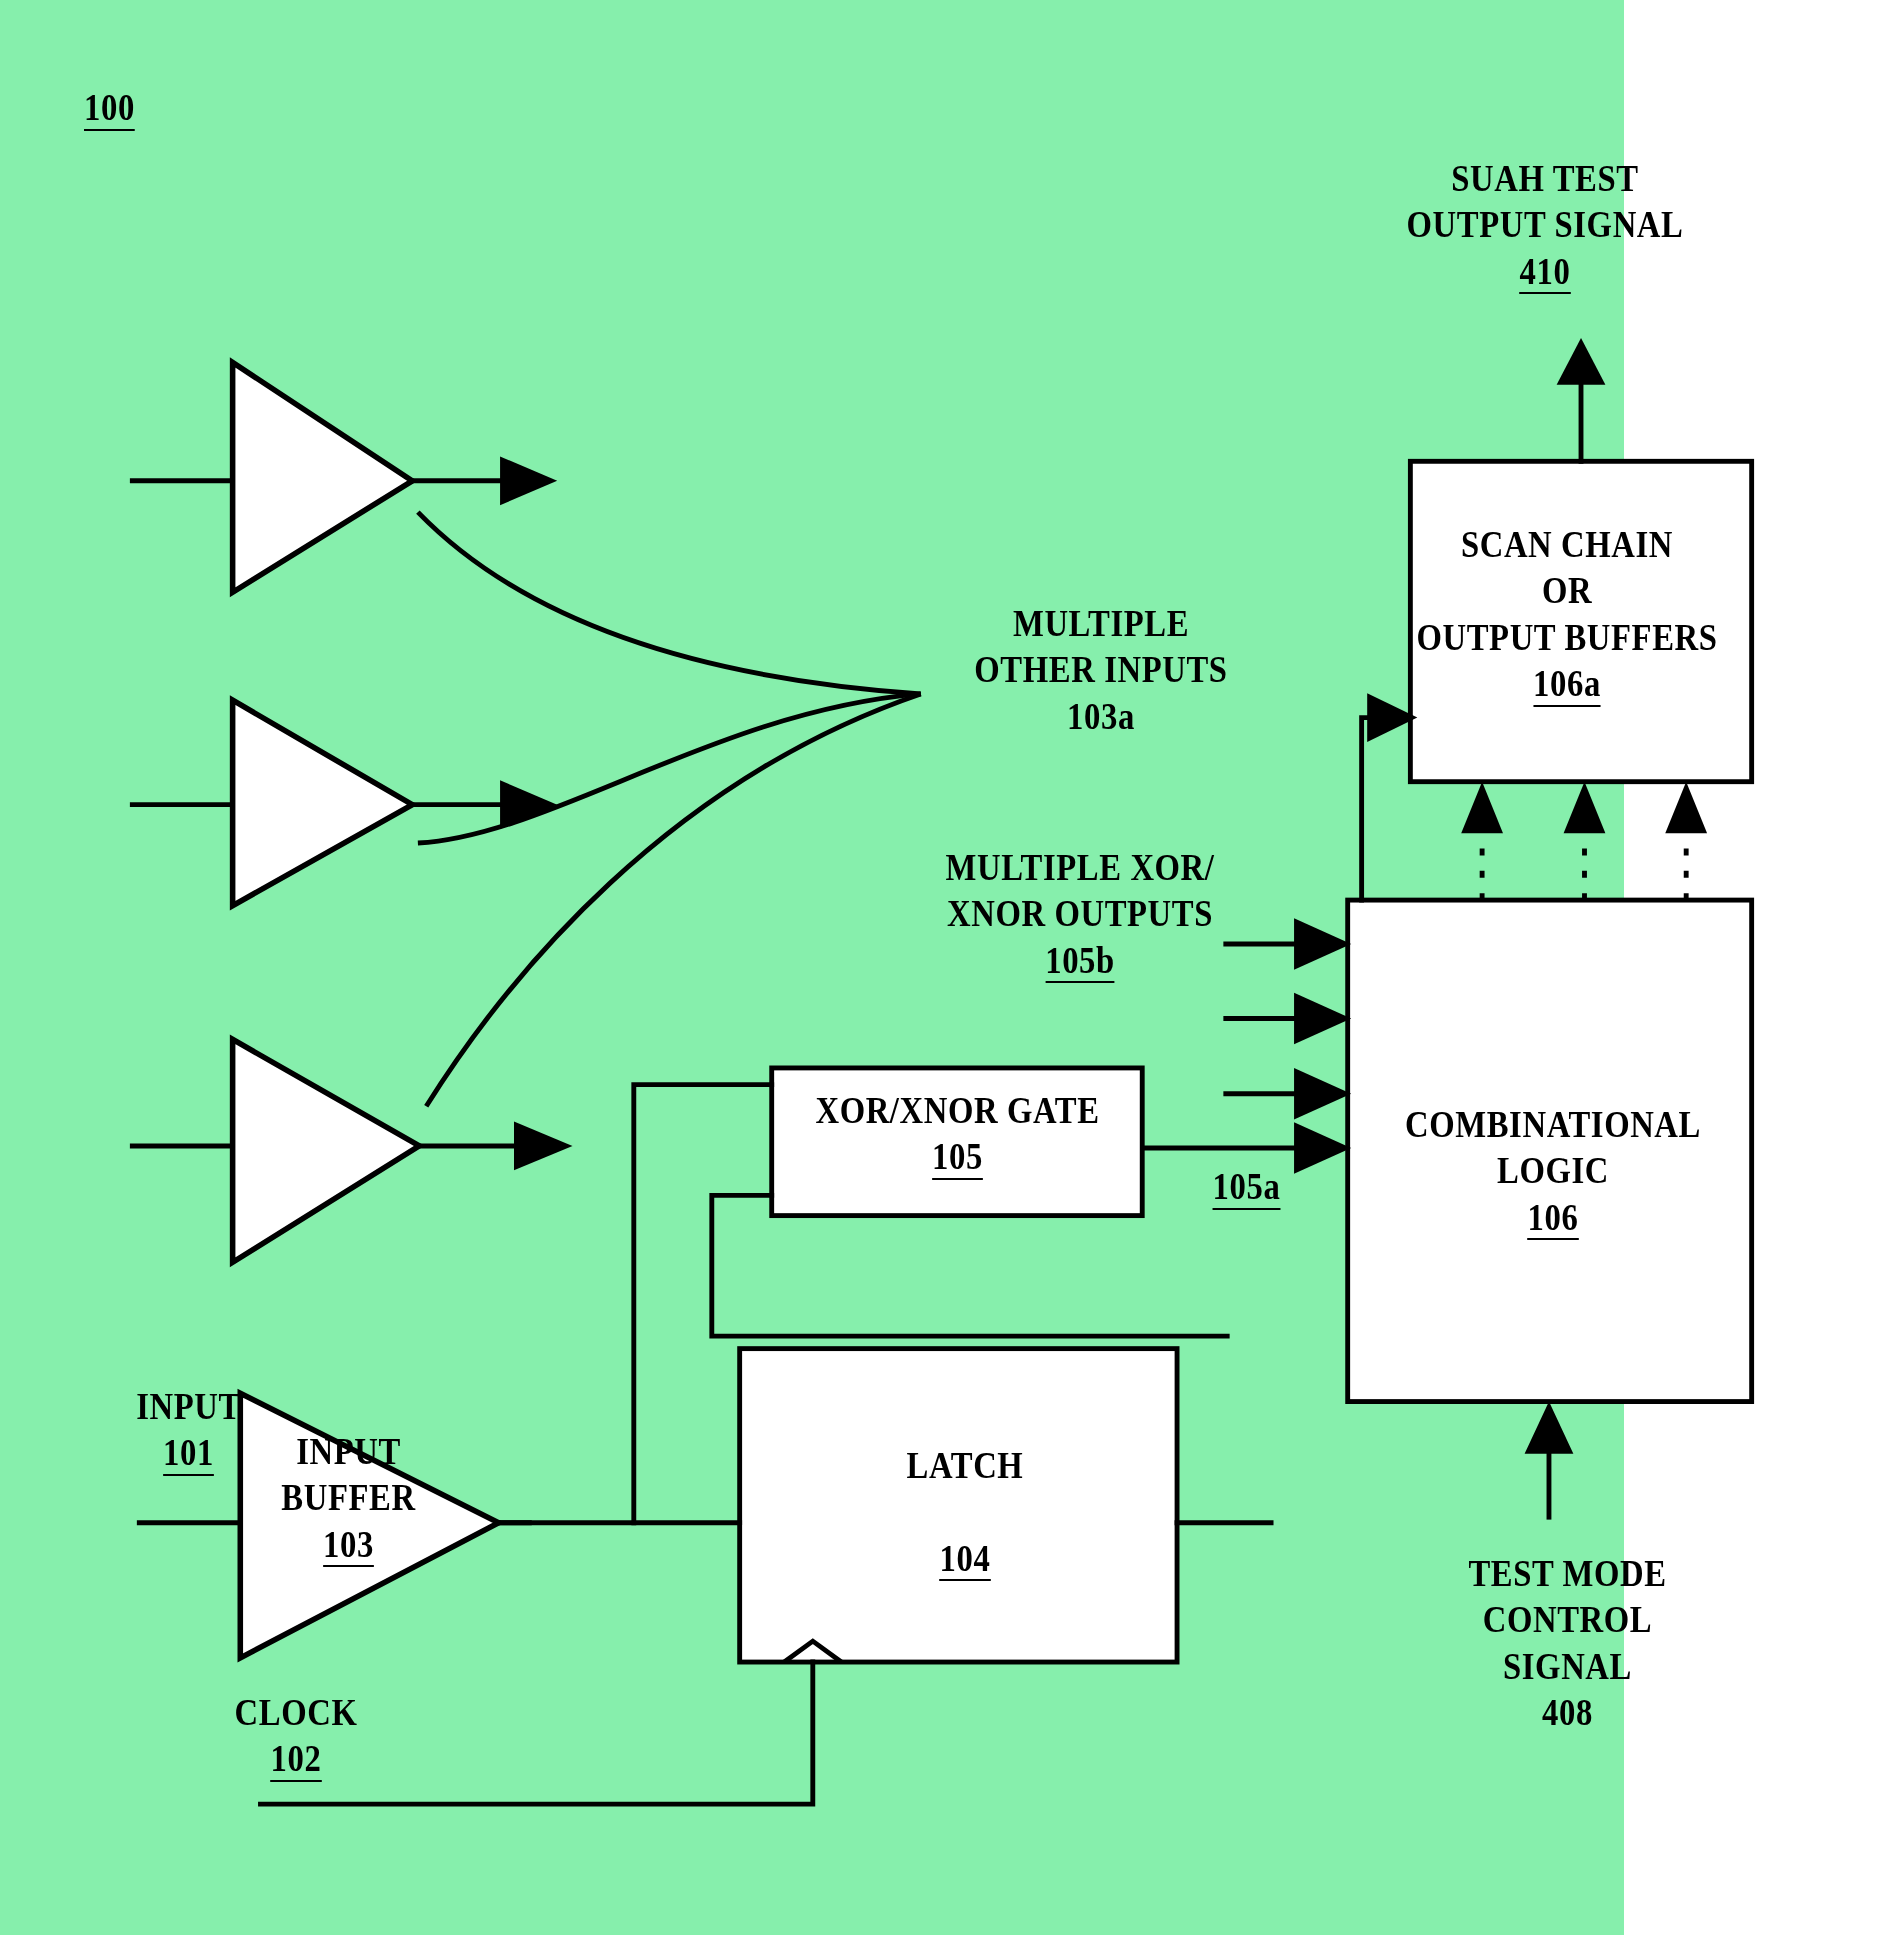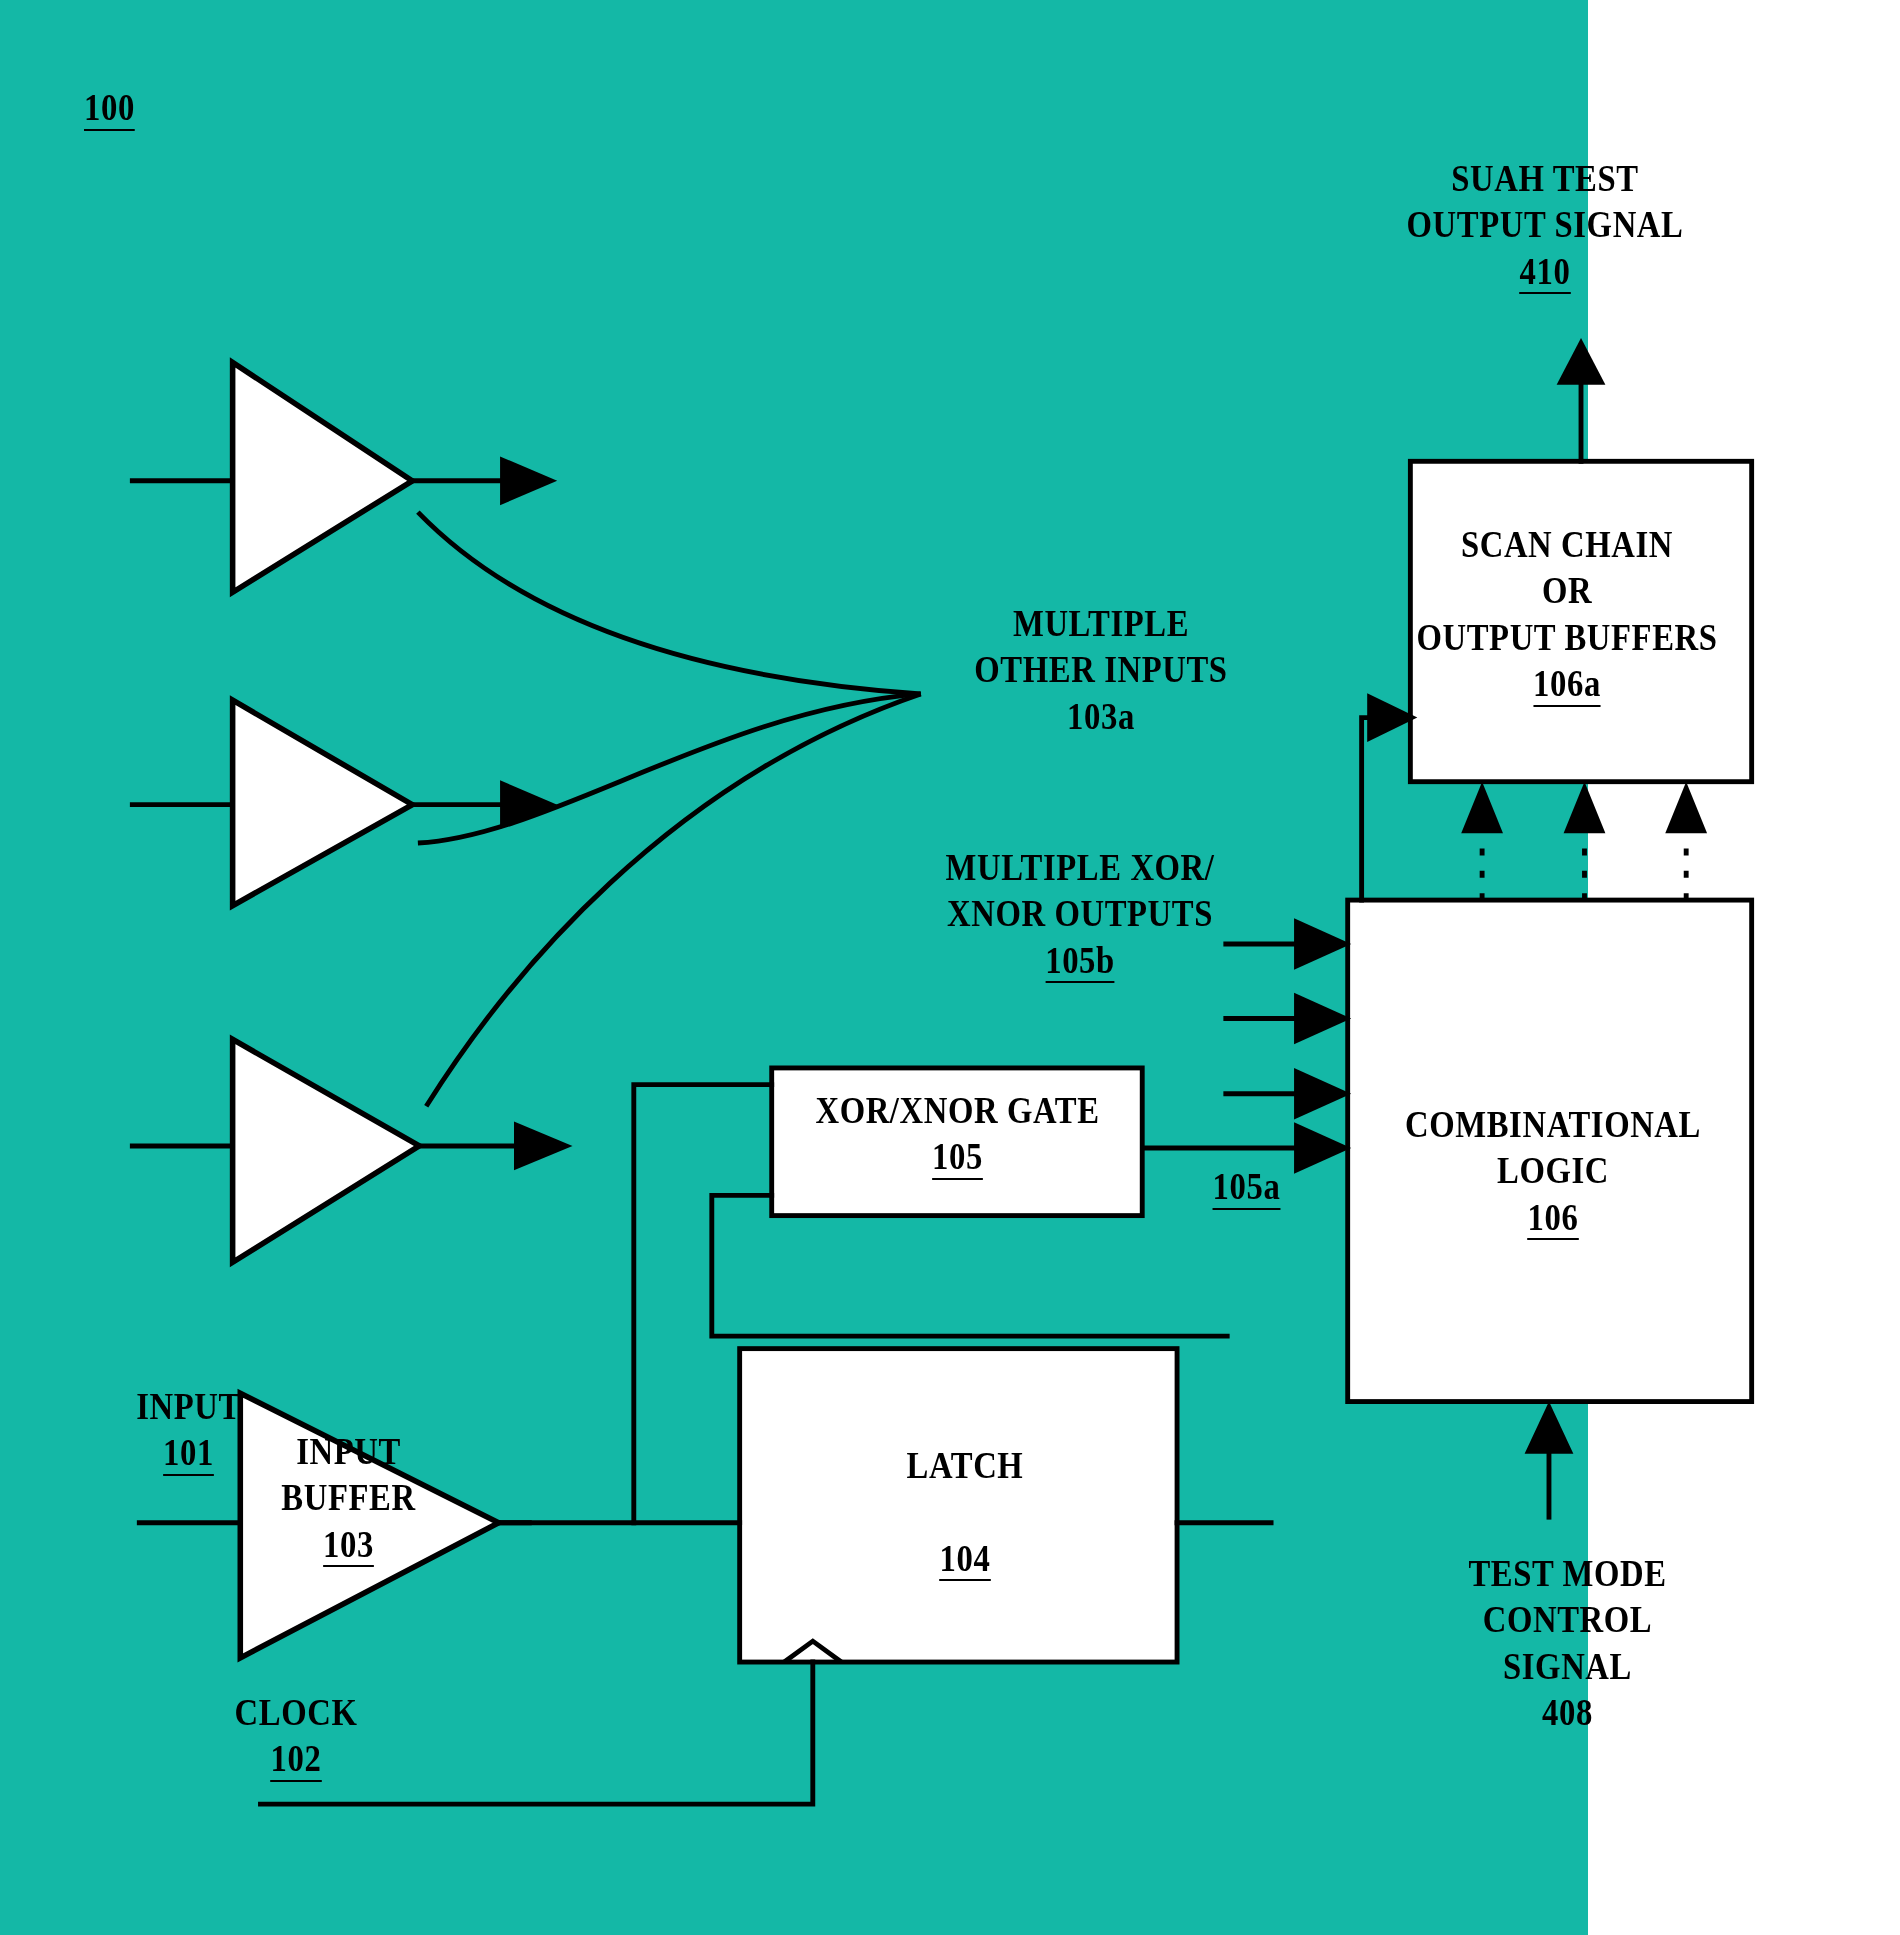--- a/index.html
+++ b/index.html
@@ -10,21 +10,22 @@
   body {
     width: 1900px;
     height: 1936px;
     font-family: "Liberation Serif", "DejaVu Serif", serif;
     overflow: hidden;
   }
   #figure-root {
     position: relative;
     width: 1588px;
     height: 1936px;
-    background: #14b8a6;
+    background: #86efac;
+    padding-left: 36px;
   }
   svg.diagram {
     position: absolute;
     left: 0;
     top: 0;
     width: 1900px;
     height: 1936px;
   }
   .wire {
     stroke: #000000;

